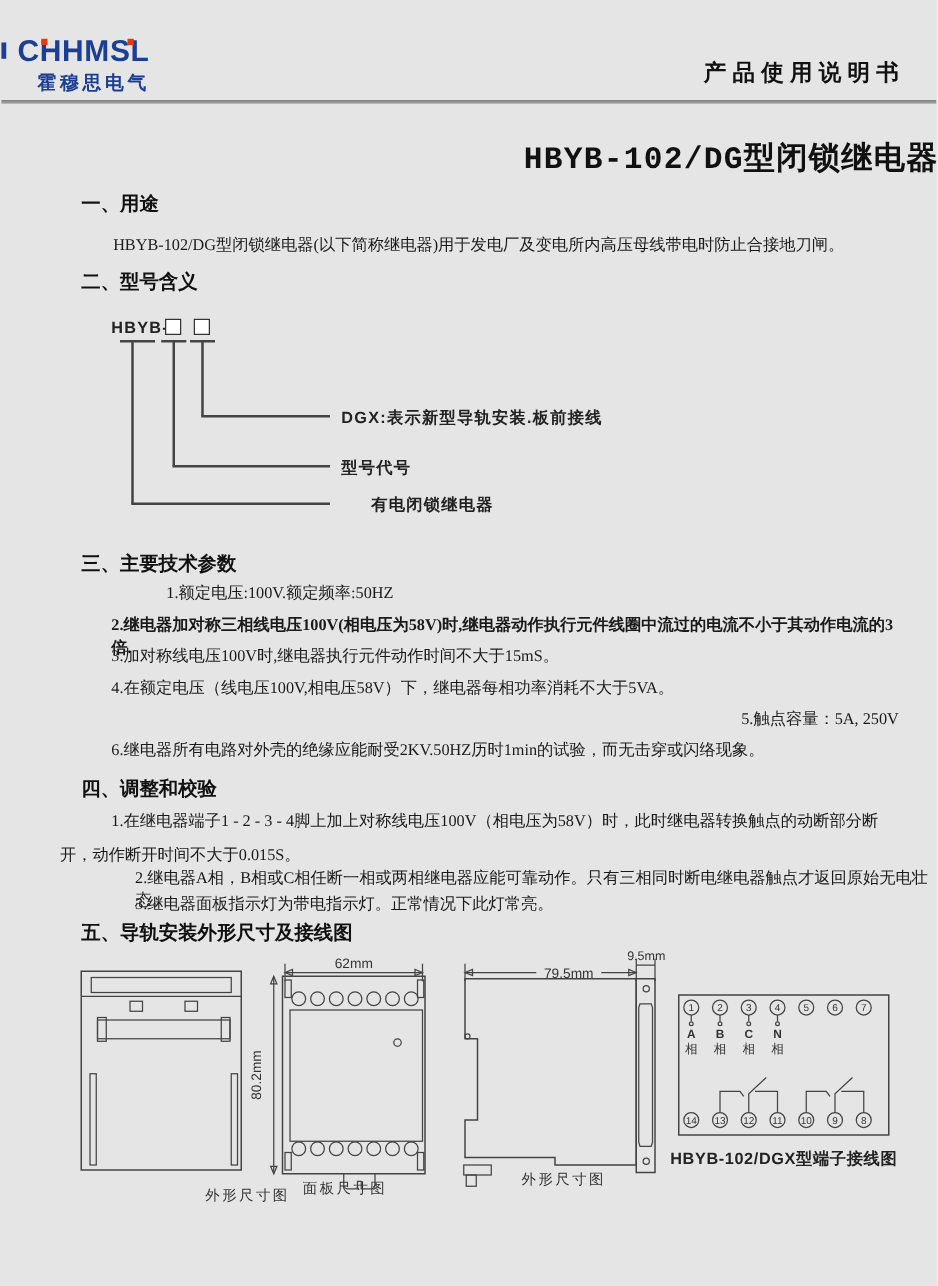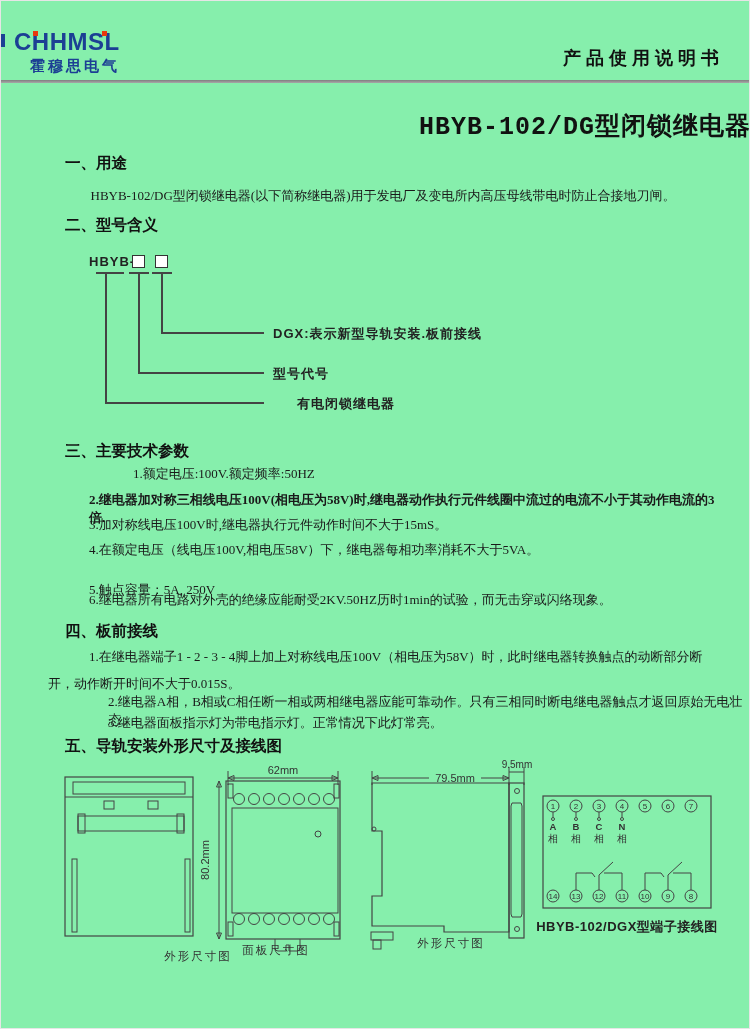--- a/index.html
+++ b/index.html
@@ -1,17 +1,17 @@
 <!DOCTYPE html>
 <html><head>
 <meta charset="utf-8">
 <style>
   html,body{margin:0;padding:0;background:#fff;}
   .page{
-    position:relative;width:750px;height:1029px;background:#86efac;
+    position:relative;width:750px;height:1029px;background:#e5e5e5;
     overflow:hidden;border:1px solid #e6e6e6;box-sizing:border-box;
     font-family:"Liberation Serif","DejaVu Serif",serif;color:#1a1a1a;padding-left:14px;
   }
   .abs{position:absolute;}
   
   .edge-mark{left:0;top:33px;width:4px;height:13px;background:#1c3f94;}
   .logo-text{
     left:13px;top:28px;font-family:"Liberation Sans","DejaVu Sans",sans-serif;
     font-weight:800;font-size:24px;letter-spacing:0.5px;color:#1c3f94;line-height:26px;
   }
@@ -94,24 +94,24 @@
   <div class="abs hline" style="left:104px;top:401px;width:159px;"></div>
   <div class="abs mm-label" style="left:272px;top:324px;">DGX:表示新型导轨安装.板前接线</div>
   <div class="abs mm-label" style="left:272px;top:364px;">型号代号</div>
   <div class="abs mm-label" style="left:272px;top:394px;margin-left:24px;">有电闭锁继电器</div>
 
   <div class="abs sec-h" style="top:440px;">三、主要技术参数</div>
   <div class="abs body-t item" style="top:464px;margin-left:44px;">1.额定电压:100V.额定频率:50HZ</div>
   <div class="abs body-t item" style="top:490px;font-weight:bold;">2.继电器加对称三相线电压100V(相电压为58V)时,继电器动作执行元件线圈中流过的电流不小于其动作电流的3倍.</div>
   <div class="abs body-t item" style="top:515px;">3.加对称线电压100V时,继电器执行元件动作时间不大于15mS。</div>
   <div class="abs body-t item" style="top:540px;">4.在额定电压（线电压100V,相电压58V）下，继电器每相功率消耗不大于5VA。</div>
-  <div class="abs body-t item" style="top:580px;">5.触点容量：5A, 250V</div>
+  <div class="abs body-t item" style="top:565px;text-align:right;">5.触点容量：5A, 250V</div>
   <div class="abs body-t item" style="top:590px;">6.继电器所有电路对外壳的绝缘应能耐受2KV.50HZ历时1min的试验，而无击穿或闪络现象。</div>
 
-  <div class="abs sec-h" style="top:620px;">四、板前接线</div>
+  <div class="abs sec-h" style="top:620px;">四、调整和校验</div>
   <div class="abs body-t wrap-p" style="top:643px;">1.在继电器端子1 - 2 - 3 - 4脚上加上对称线电压100V（相电压为58V）时，此时继电器转换触点的动断部分断开，动作断开时间不大于0.015S。</div>
   <div class="abs body-t item-n" style="top:692px;">2.继电器A相，B相或C相任断一相或两相继电器应能可靠动作。只有三相同时断电继电器触点才返回原始无电壮态。</div>
   <div class="abs body-t item-n" style="top:713px;">3.继电器面板指示灯为带电指示灯。正常情况下此灯常亮。</div>
 
   <div class="abs sec-h" style="top:735px;">五、导轨安装外形尺寸及接线图</div>
 
   <svg class="abs drawings" width="692" height="232" viewBox="0 0 692 232">
 
     <g>
       <rect class="ln" x="14" y="18" width="128" height="159"></rect>

